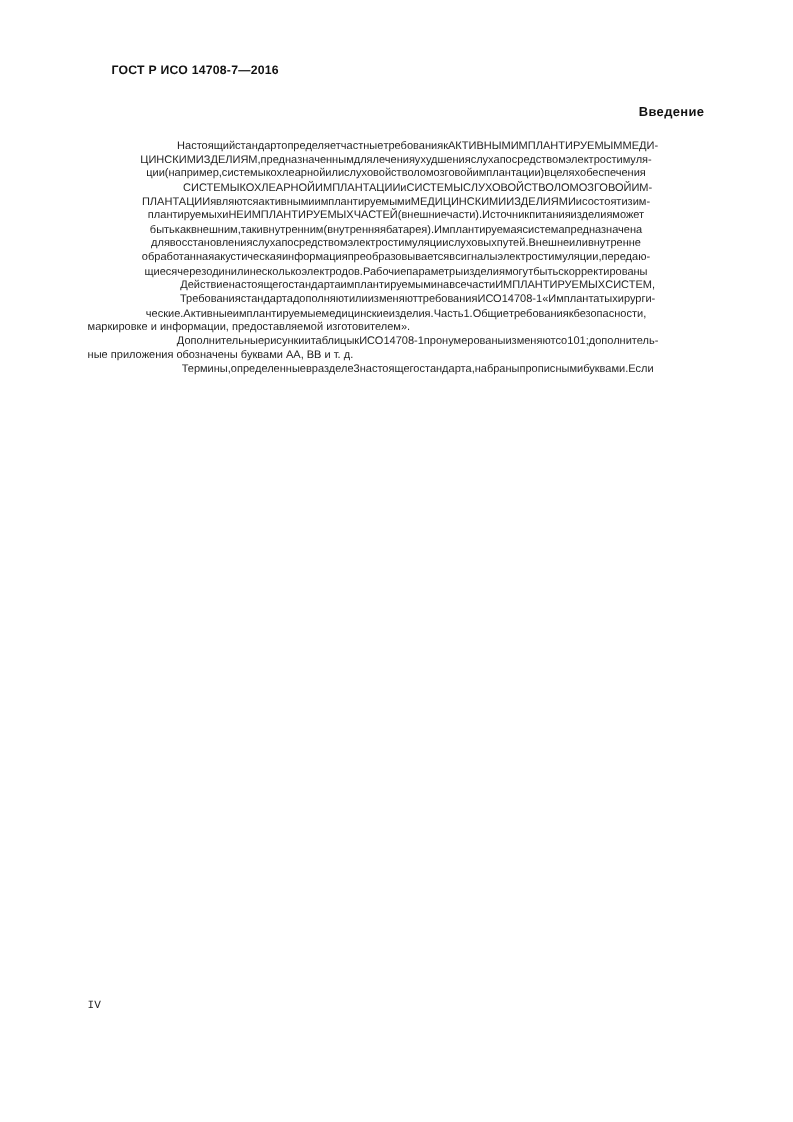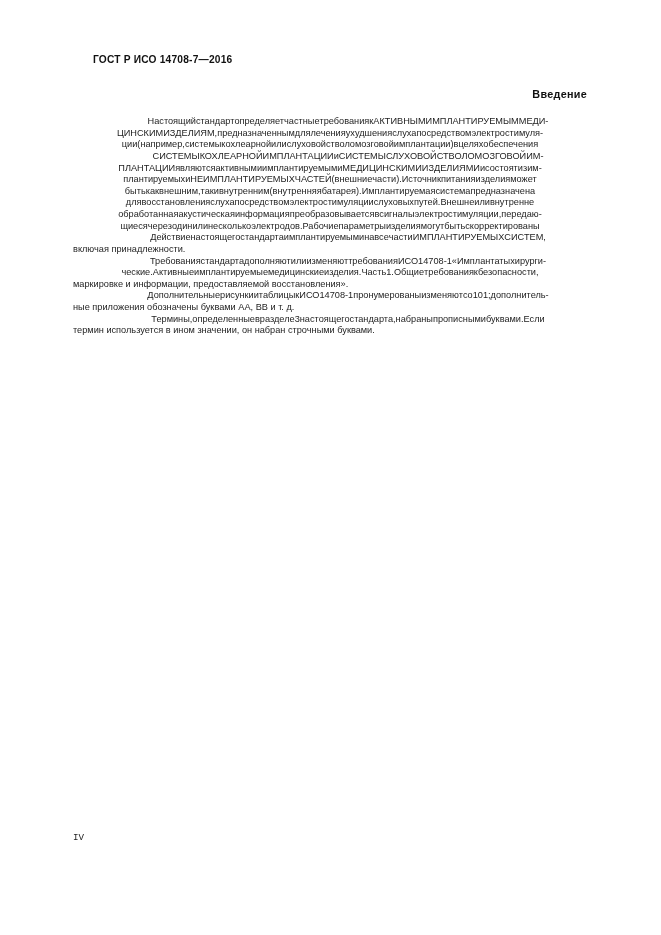--- a/index.html
+++ b/index.html
@@ -224,21 +224,20 @@
           <span>Действие</span>
           <span>настоящего</span>
           <span>стандарта</span>
           <span>имплантируемыми</span>
           <span>на</span>
           <span>все</span>
           <span>части</span>
           <span>ИМПЛАНТИРУЕМЫХ</span>
           <span>СИСТЕМ,</span>
         </span>
-        <span class="line">включая принадлежности.</span>
       </p>
       <p class="para">
         <span class="line j">
           <span class="ind"></span>
           <span>Требования</span>
           <span>стандарта</span>
           <span>дополняют</span>
           <span>или</span>
           <span>изменяют</span>
           <span>требования</span>
@@ -253,21 +252,21 @@
           <span>имплантируемые</span>
           <span>медицинские</span>
           <span>изделия.</span>
           <span>Часть</span>
           <span>1.</span>
           <span>Общие</span>
           <span>требования</span>
           <span>к</span>
           <span>безопасности,</span>
         </span>
-        <span class="line">маркировке и информации, предоставляемой восстановления».</span>
+        <span class="line">маркировке и информации, предоставляемой изготовителем».</span>
       </p>
       <p class="para">
         <span class="line j">
           <span class="ind"></span>
           <span>Дополнительные</span>
           <span>рисунки</span>
           <span>и</span>
           <span>таблицы</span>
           <span>к</span>
           <span>ИСО</span>
@@ -288,19 +287,18 @@
           <span>в</span>
           <span>разделе</span>
           <span>3</span>
           <span>настоящего</span>
           <span>стандарта,</span>
           <span>набраны</span>
           <span>прописными</span>
           <span>буквами.</span>
           <span>Если</span>
         </span>
-        <span class="line">термин используется в ином значении, он набран строчными буквами.</span>
       </p>
     </div>
 
   <div class="footer-page">IV</div>
 
 </div>
 
 </body></html>

